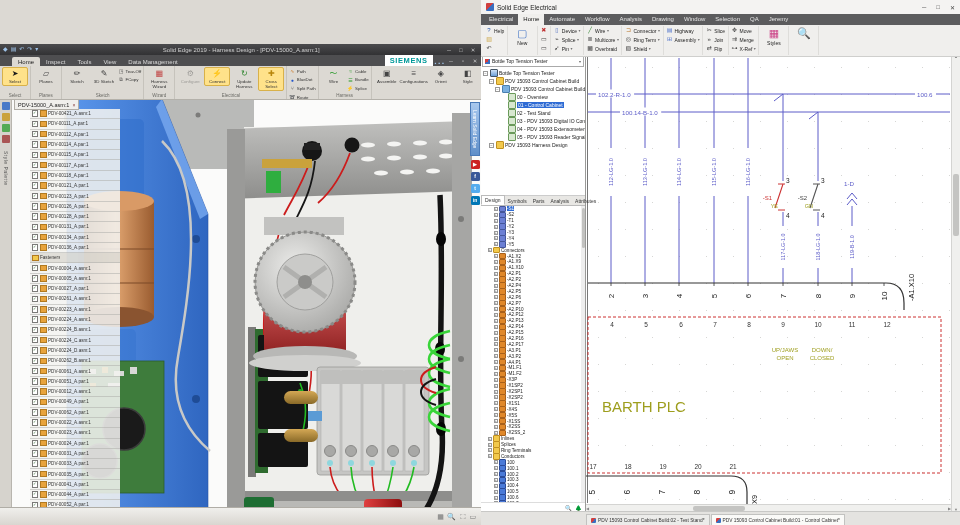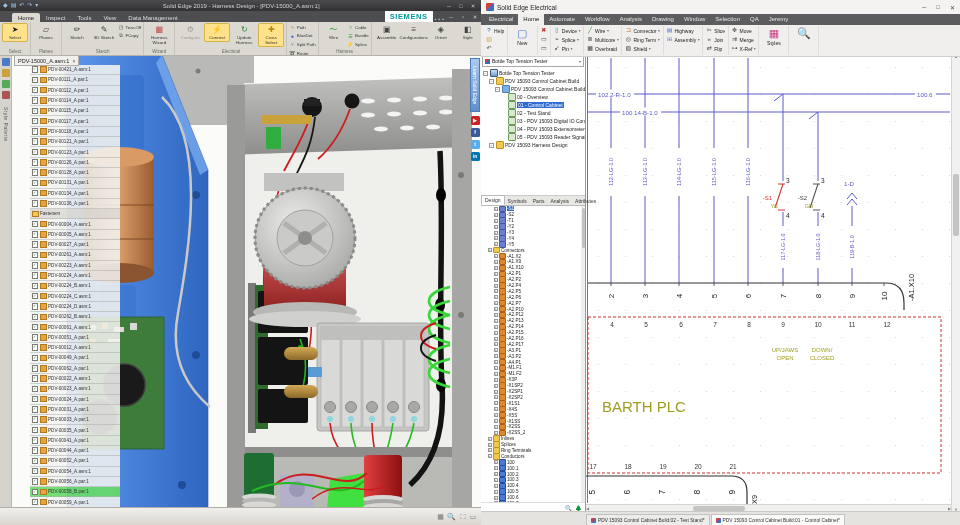--- a/index.html
+++ b/index.html
@@ -1,19 +1,19 @@
 <!DOCTYPE html>
 <html><head>
 <meta charset="utf-8">
 <style>
   html,body{margin:0;padding:0;width:960px;height:525px;overflow:hidden;background:#222;
     font-family:"Liberation Sans",sans-serif;-webkit-font-smoothing:antialiased;}
   .stage{position:relative;width:960px;height:525px;background:#dcd9d3;}
   .win{position:absolute;top:0;bottom:0;overflow:hidden;}
-  #win-left{left:0;width:481px;border-right:1px solid #666;}
+  #win-left{left:0;width:481px;border-right:1px solid #666;margin-top:44px;}
   #win-right{left:481px;width:479px;background:#f0efed;}
 
   
   .se-titlebar{position:absolute;top:0;left:0;right:0;height:11px;background:linear-gradient(#4b4b4d,#323234);
     display:flex;align-items:center;padding:0 3px;z-index:20;}
   .qat{display:flex;gap:3px;align-items:center;}
   .qat span{font-size:6px;color:#9fc3e8;line-height:11px;}
   .se-title{flex:1;text-align:center;font-size:6px;color:#cfcfcf;white-space:nowrap;overflow:hidden;}
   .winbtns{display:flex;gap:2px;}
   .winbtns span{width:10px;text-align:center;font-size:5.5px;color:#c8c8c8;line-height:10px;}

